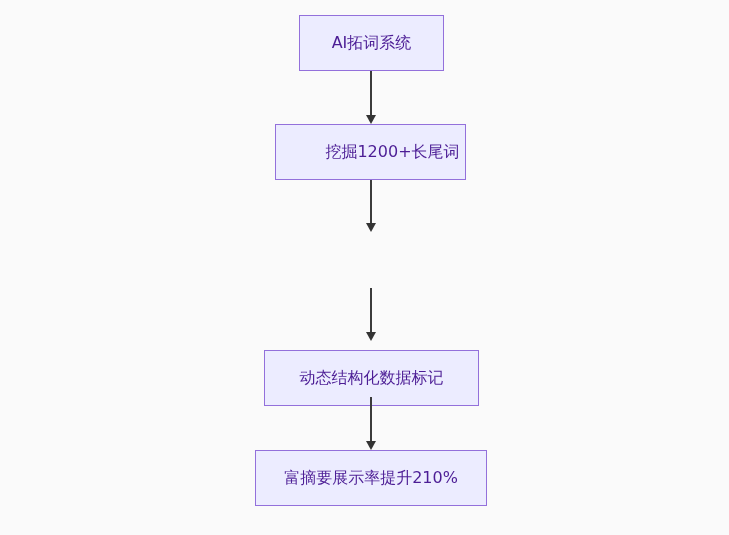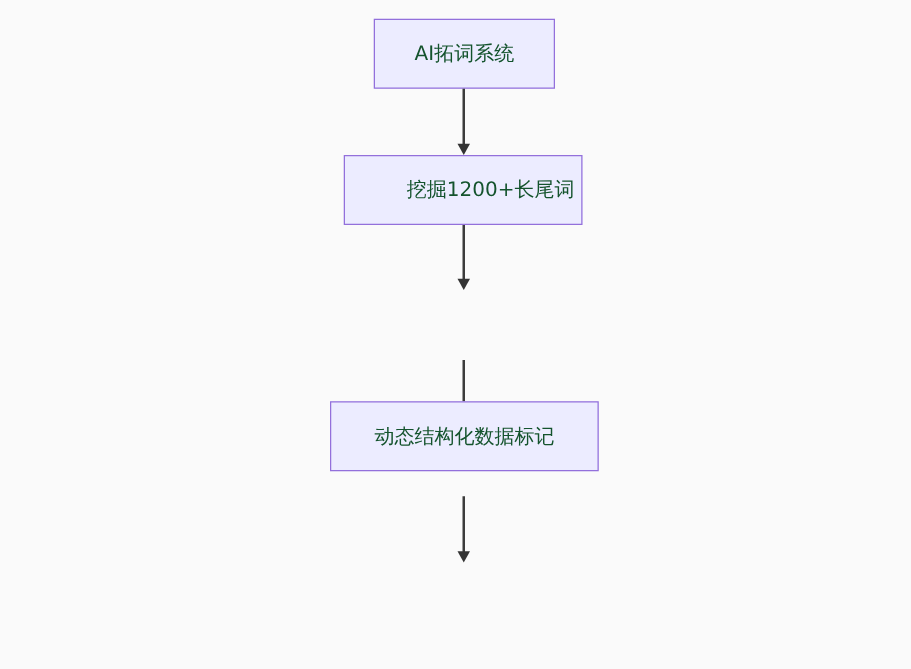--- a/index.html
+++ b/index.html
@@ -13,32 +13,32 @@
     width: 729px;
     height: 535px;
     background: #fafafa;
     overflow: hidden;
   }
   .node {
     position: absolute;
     box-sizing: border-box;
     background: #ECECFF;
     border: 1px solid #9370DB;
-    color: #14532d;
+    color: #4c1d95;
     font-size: 16px;
     display: flex;
     align-items: center;
     justify-content: center;
     text-align: center;
     white-space: nowrap;
   }
   .node-1 { left: 299px; top: 15px;  width: 145px; height: 56px; }
   .node-2 { left: 275px; top: 124px; width: 191px; height: 56px; padding-left: 44px; }
   .node-3 { left: 261px; top: 232px; width: 222px; height: 56px; }
-  .node-4 { left: 264px; top: 321px; width: 215px; height: 56px; }
+  .node-4 { left: 264px; top: 350px; width: 215px; height: 56px; }
   .node-5 { left: 255px; top: 450px; width: 232px; height: 56px; }
 
   .arrow {
     position: absolute;
     left: 366px;
     width: 10px;
   }
   .arrow-1 { top: 71px;  height: 53px; }
   .arrow-2 { top: 180px; height: 52px; }
   .arrow-3 { top: 288px; height: 53px; }
@@ -93,14 +93,17 @@
 
   <div class="node node-4">
     <span>动态结构化数据标记</span>
   </div>
 
   <div class="arrow arrow-4">
     <div class="line"></div>
     <div class="head"></div>
   </div>
 
+  <div class="node node-5">
+    <span>富摘要展示率提升210%</span>
+  </div>
 
 </div>
 
 </body></html>

